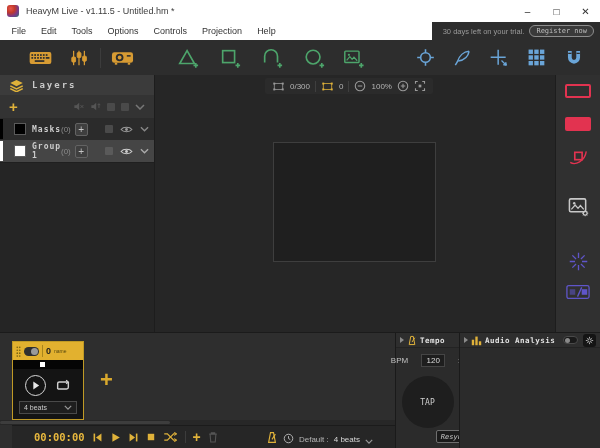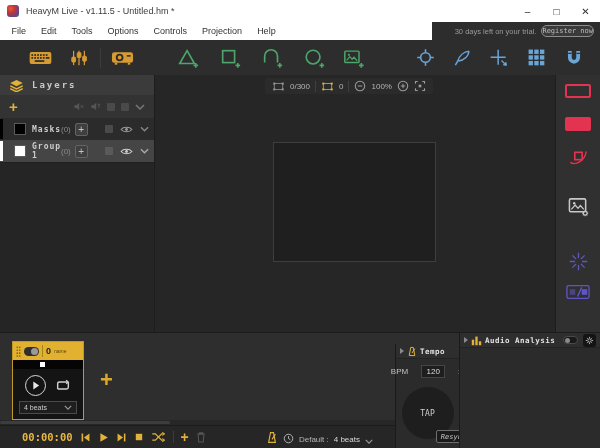--- a/index.html
+++ b/index.html
@@ -16,21 +16,21 @@
     font-size:10px; color:#333; }
 
   
   .menurow { height:18px; display:flex; }
   .menu-items { width:432px; background:#ffffff; display:flex; align-items:center; padding-left:4px; }
   .menu-item { font-size:9px; color:#333; padding:0 7.5px; }
   .trial-strip { flex:1; background:#2d2d2d; display:flex; align-items:center;
     justify-content:flex-end; gap:5px; padding-right:6px; }
   .trial-text { font-size:7.5px; color:#9a9a9a; }
   .register-btn { font-family:"DejaVu Sans Mono", monospace; font-size:7px; color:#bdbdbd;
-    background:#3a3a3a; border:1px solid #8d8d8d; border-radius:7px; padding:1px 0; }
+    background:#3a3a3a; border:1px solid #8d8d8d; border-radius:7px; padding:1px 6px; }
 
   
   .toolbar { height:35px; background:#2d2d2d; display:flex; align-items:center; padding-left:28px; }
   .tb-icon { display:flex; align-items:center; justify-content:center; width:24px; height:24px; }
   .tb-sep { width:1px; height:20px; background:#3c3c3c; margin:0 9px; }
   .orange { color:#d79b33; } .green { color:#4da56b; } .blue { color:#6aa5d8; }
 
   
   .main { height:257px; display:flex; }
 
@@ -95,32 +95,32 @@
     border:1px solid #4a4a4a; display:flex; align-items:center; justify-content:space-between;
     padding:0 4px; color:#cccccc; }
   .seq-dropdown span { font-size:7px; }
   .add-seq { position:absolute; left:100px; top:36px; font-size:22px; font-weight:bold;
     color:#d9a92d; line-height:1; background:none; border:none; }
   .seq-scrollbar { height:5px; background:#272727; position:relative; }
   .seq-scroll-thumb { position:absolute; left:0; top:1px; height:3px; width:170px;
     background:#3d3d3d; border-radius:2px; }
 
   .transport { height:23px; background:#262626; border-top:1px solid #1b1b1b;
-    display:flex; align-items:center; padding:0 22px; gap:7px; color:#e0b23a; }
+    display:flex; align-items:center; padding:0 22px; gap:7px; color:#e0b23a;margin-left:12px; }
   .time { font-family:"DejaVu Sans Mono", monospace; font-weight:bold; font-size:10.5px; color:#e8b83e; }
   .t-sep { width:1px; height:12px; background:#3c3c3c; }
   .t-plus { font-size:14px; font-weight:bold; color:#e0b23a; line-height:1; }
   .dim { color:#555; }
   .t-right { margin-left:auto; display:flex; align-items:flex-end; gap:5px; }
   .t-label { font-size:8px; color:#b5b5b5; }
   .t-value { font-size:8px; color:#d8d8d8; }
 
   .side-panel { background:#2b2b2b; border-left:1px solid #1a1a1a; display:flex;
     flex-direction:column; position:relative; }
-  .tempo-panel { width:64px; align-items:center;margin-top:11px; }
+  .tempo-panel { width:64px; align-items:center; }
   .audio-panel { flex:1; }
   .panel-header { width:100%; height:15px; background:#2e2e2e; border-bottom:1px solid #232323;
     display:flex; align-items:center; gap:3px; padding:0 4px; }
   .collapse-arrow { width:0; height:0; border-left:4px solid #8a8a8a;
     border-top:3px solid transparent; border-bottom:3px solid transparent; }
   .panel-title { font-family:"DejaVu Sans Mono", monospace; font-weight:bold; font-size:7.5px;
     color:#e2e2e2; letter-spacing:0.5px; white-space:nowrap; }
   .yellow { color:#e0b23a; }
 
   .bpm-row { display:flex; align-items:center; gap:13px; margin-top:6px; }

